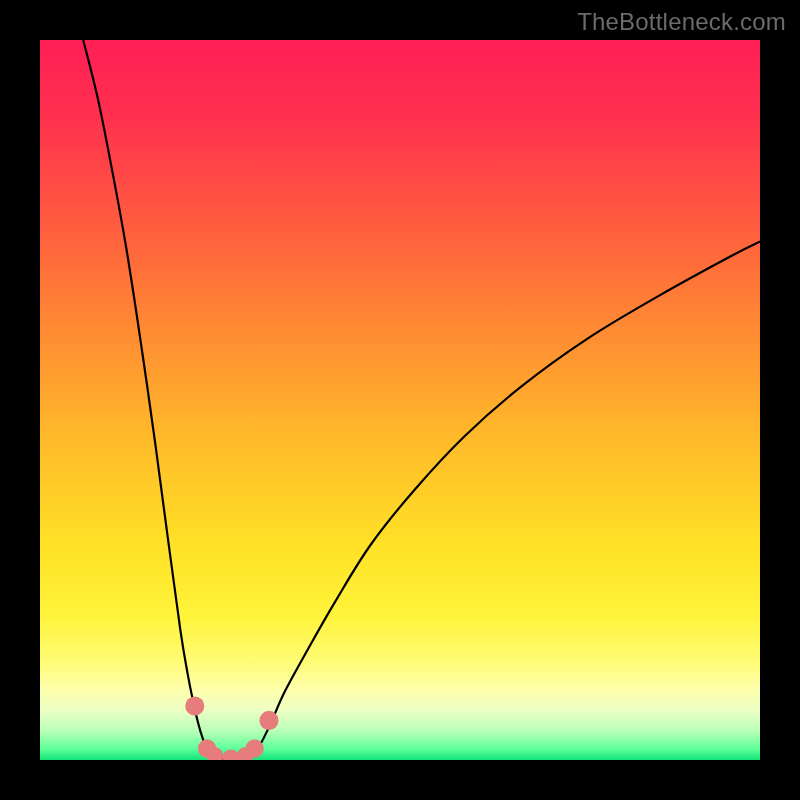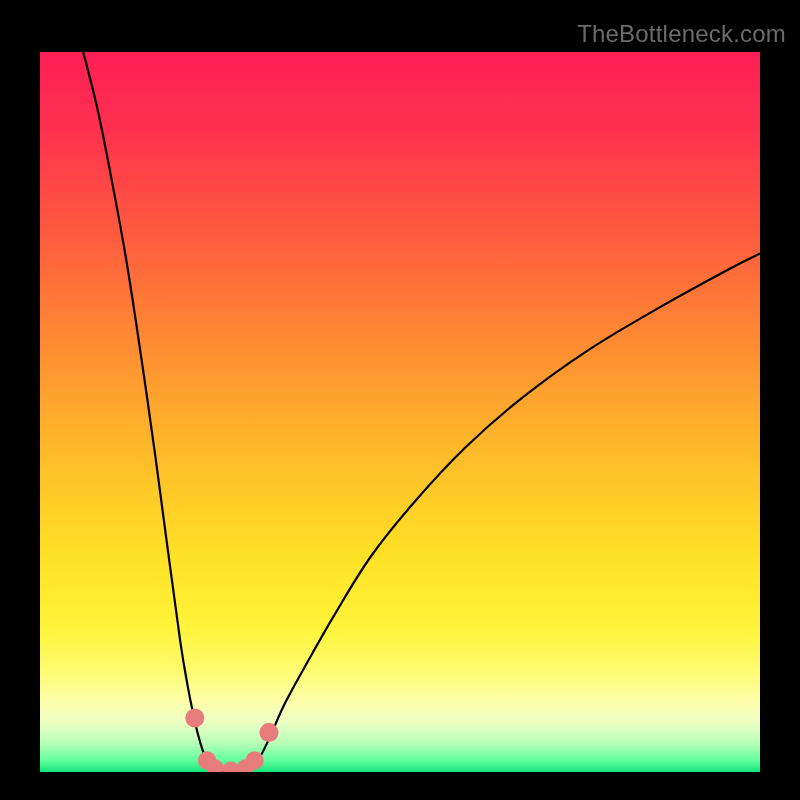--- a/index.html
+++ b/index.html
@@ -7,21 +7,21 @@
     padding: 0;
     width: 800px;
     height: 800px;
     background: #000;
     overflow: hidden;
     font-family: Arial, Helvetica, sans-serif;
   }
   .frame {
     position: absolute;
     left: 0;
-    top: 12px;
+    top: 0;
     width: 800px;
     height: 612px;
     background: #000;
   }
   .plot-area {
     position: absolute;
     left: 40px;
     top: 40px;
     width: 720px;
     height: 720px;

